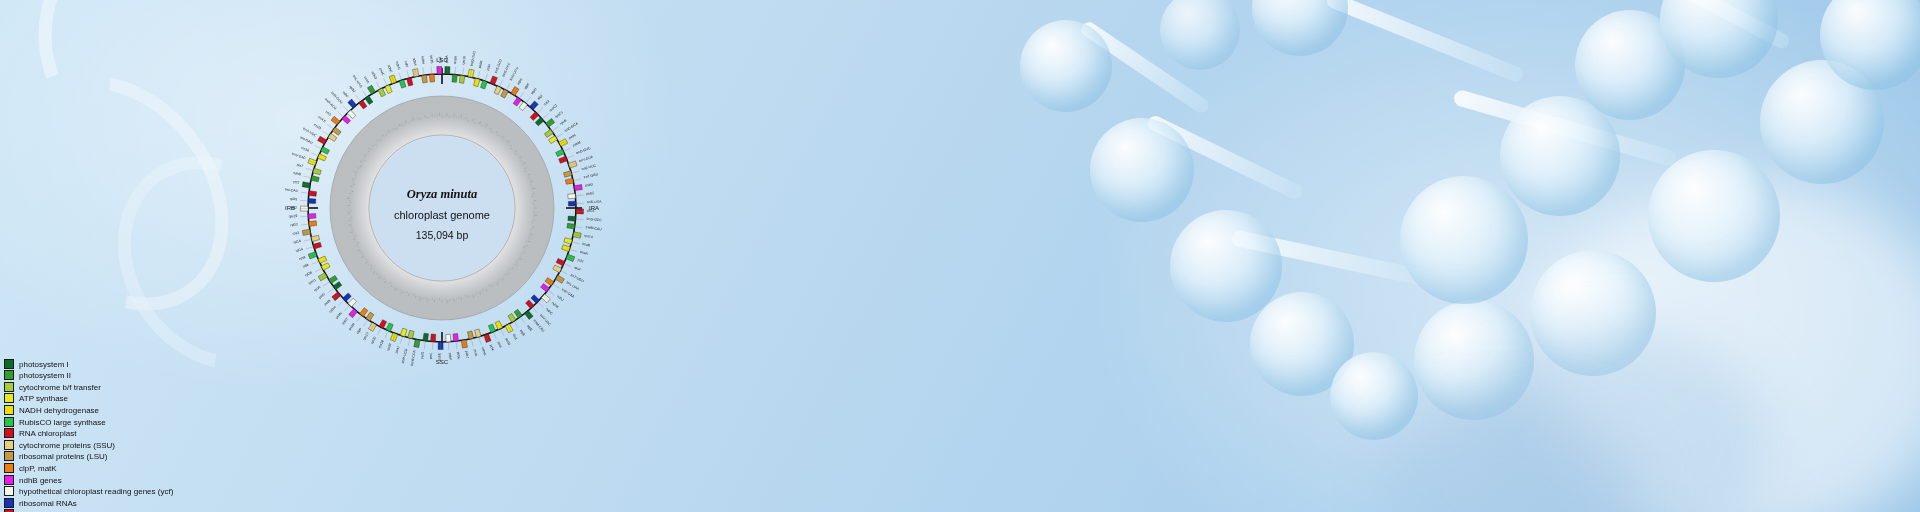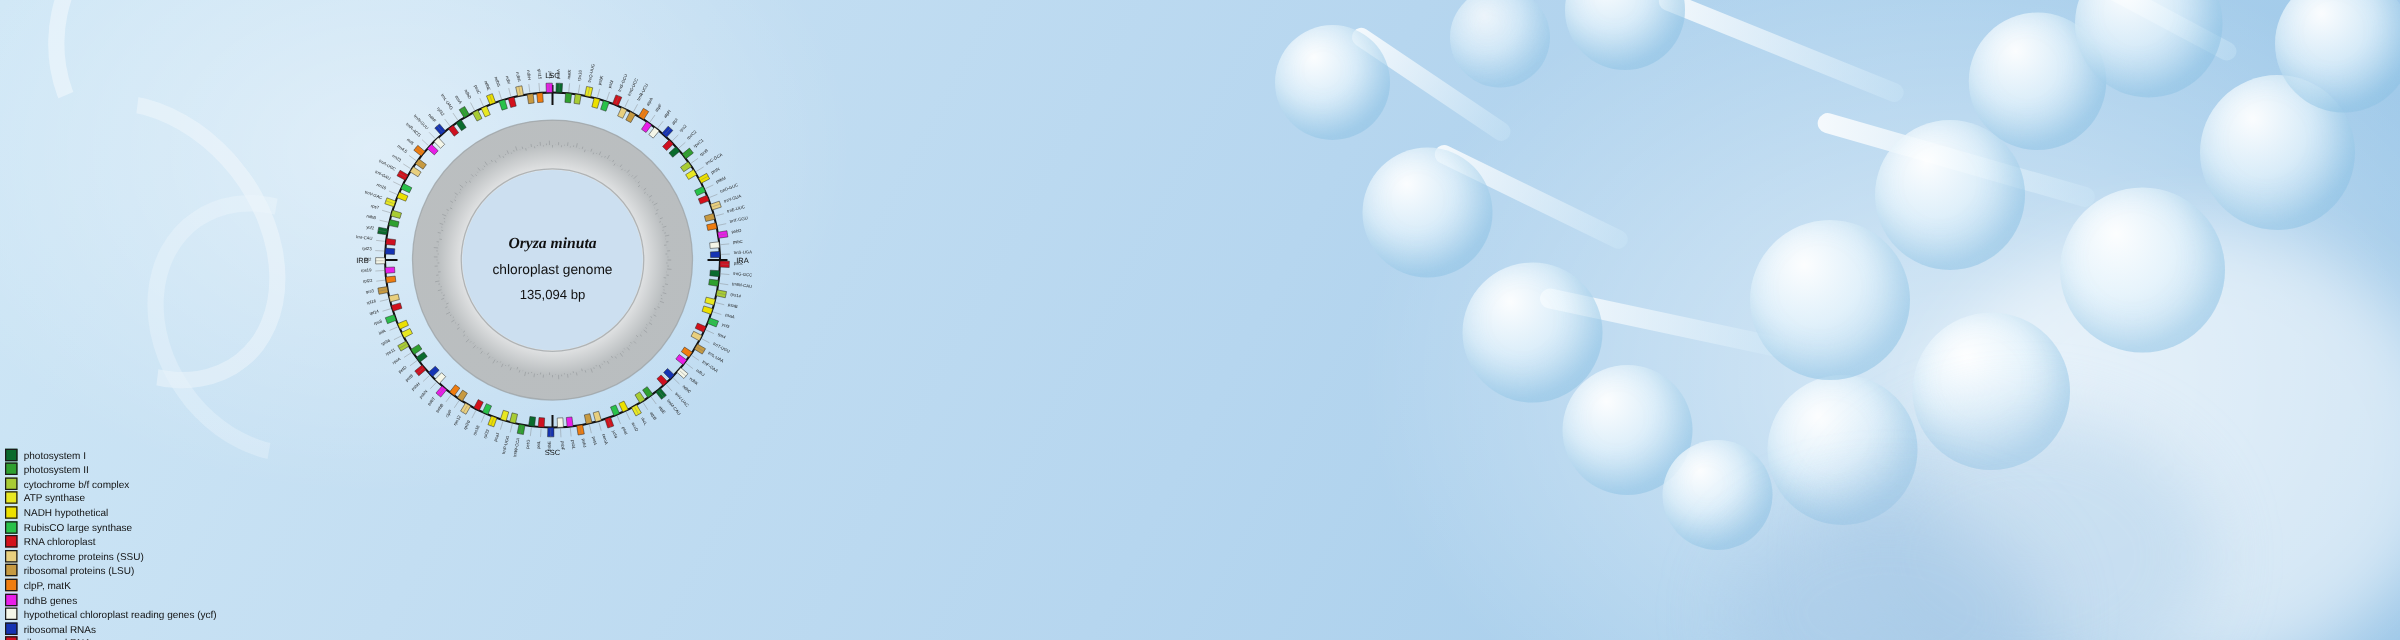--- a/index.html
+++ b/index.html
@@ -705,29 +705,29 @@
       <div class="legend-row">
         <span class="legend-sw" style="background: rgb(10, 107, 45);"></span>
         <span class="legend-label">photosystem I</span>
       </div>
       <div class="legend-row">
         <span class="legend-sw" style="background: rgb(47, 160, 47);"></span>
         <span class="legend-label">photosystem II</span>
       </div>
       <div class="legend-row">
         <span class="legend-sw" style="background: rgb(168, 204, 52);"></span>
-        <span class="legend-label">cytochrome b/f complex</span>
+        <span class="legend-label">cytochrome b/f transfer</span>
       </div>
       <div class="legend-row">
         <span class="legend-sw" style="background: rgb(232, 232, 34);"></span>
         <span class="legend-label">ATP synthase</span>
       </div>
       <div class="legend-row">
         <span class="legend-sw" style="background: rgb(236, 224, 0);"></span>
-        <span class="legend-label">NADH hypothetical</span>
+        <span class="legend-label">NADH dehydrogenase</span>
       </div>
       <div class="legend-row">
         <span class="legend-sw" style="background: rgb(41, 194, 74);"></span>
         <span class="legend-label">RubisCO large synthase</span>
       </div>
       <div class="legend-row">
         <span class="legend-sw" style="background: rgb(211, 17, 27);"></span>
         <span class="legend-label">RNA chloroplast</span>
       </div>
       <div class="legend-row">

